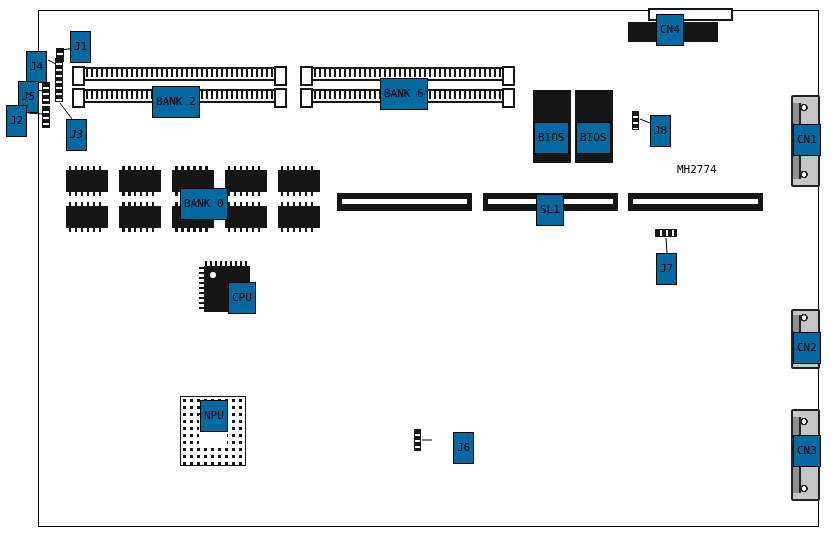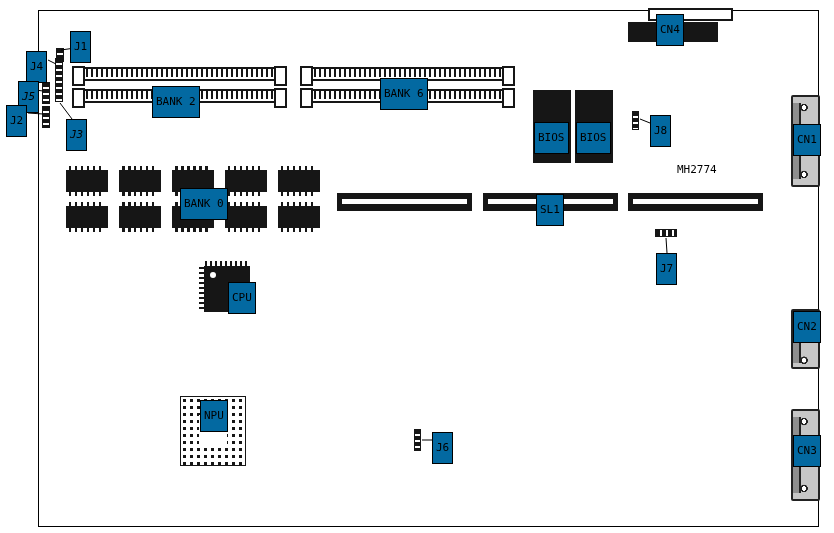--- a/index.html
+++ b/index.html
@@ -127,24 +127,24 @@
   <div class="slot" style="left:628px;top:193px;width:135px;"></div>
   <div class="lbl" style="left:536px;top:194px;">SL1</div>
 
   <div class="pins-h" style="left:655px;top:229px;width:22px;height:8px;"></div>
   <div class="lbl" style="left:656px;top:253px;text-align:center;">J7</div>
 
   <div class="qfp" style="left:199px;top:261px;width:56px;height:56px;"></div>
   <div class="lbl" style="left:212px;top:282px;margin-left:16px;">CPU</div>
 
   <div class="dsub" style="left:791px;top:309px;width:29px;height:60px;"></div>
-  <div class="lbl" style="left:793px;top:311px;">CN2</div>
+  <div class="lbl" style="left:793px;top:332px;">CN2</div>
 
   <div class="pga" style="left:180px;top:396px;width:66px;height:70px;"></div>
   <div class="lbl" style="left:200px;top:400px;">NPU</div>
 
   <div class="pins-v" style="left:414px;top:429px;width:7px;height:22px;"></div>
-  <div class="lbl" style="left:432px;top:432px;">J6</div>
+  <div class="lbl" style="left:453px;top:432px;">J6</div>
 
   <div class="dsub" style="left:791px;top:409px;width:29px;height:92px;"></div>
   <div class="lbl" style="left:793px;top:435px;">CN3</div>
 
 </div>
 
 </body></html>

